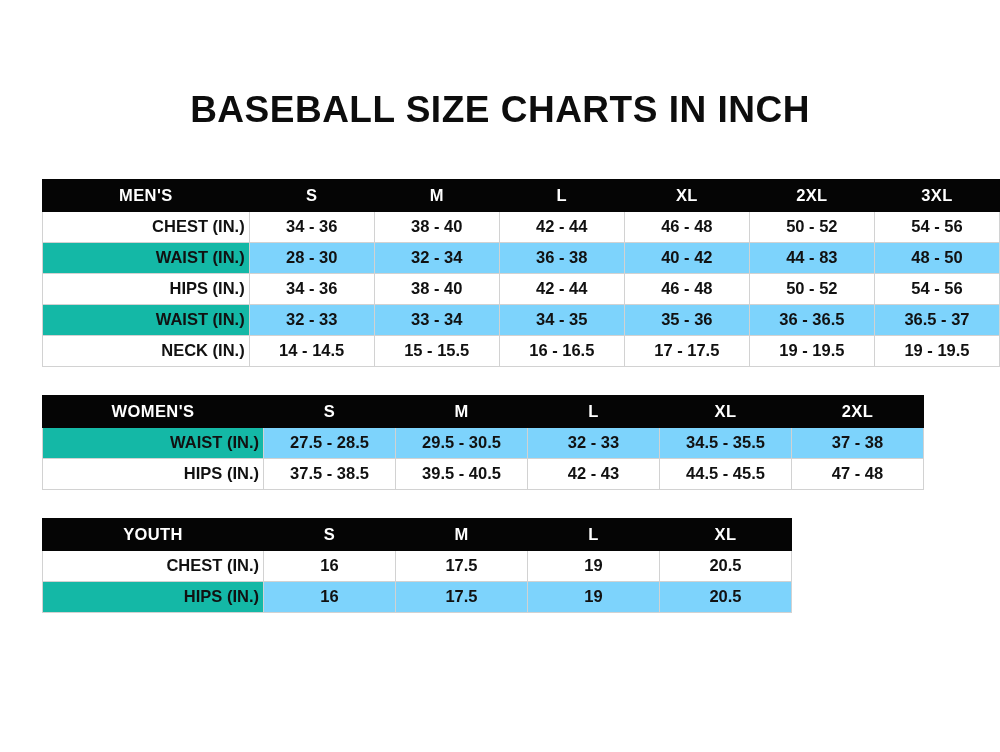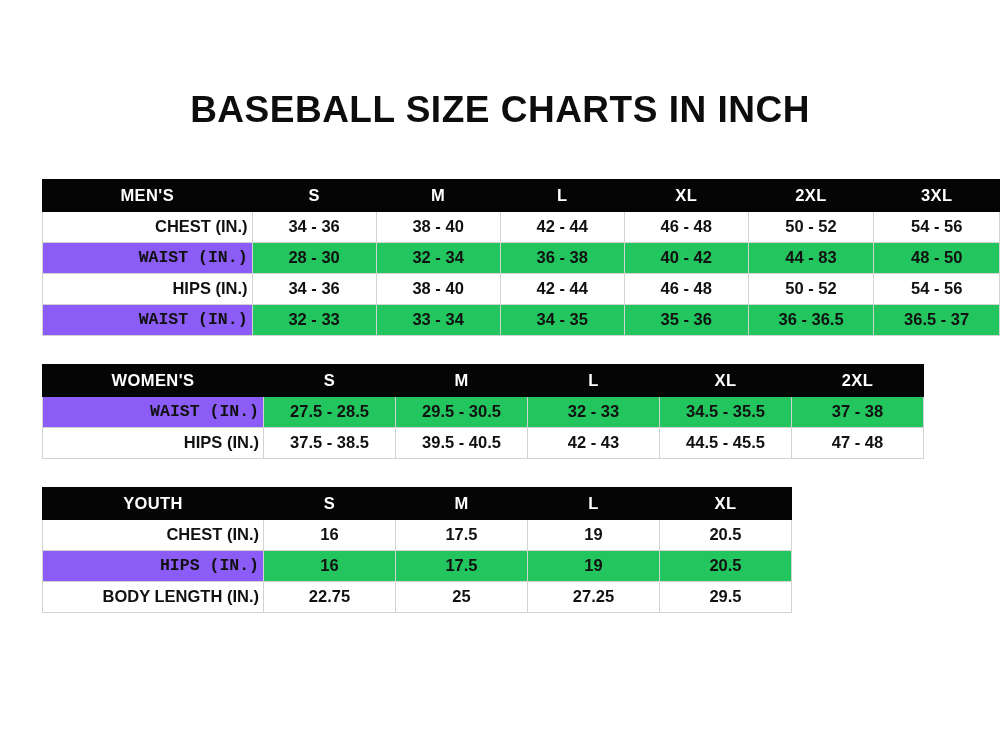--- a/index.html
+++ b/index.html
@@ -49,32 +49,31 @@
     background: #050505;
     color: #ffffff;
     border: 1px solid #050505;
     letter-spacing: 0.4px;
     height: 31px;
   }
   table.size-table thead th.corner {
     text-align: center;
   }
   table.size-table tbody tr.alt td {
-    background: #22c55e;
+    background: #7dd3fc;
   }
   table.size-table tbody tr td {
     background: #ffffff;
   }
   table.size-table tbody td.rowlabel {
     background: #ffffff;
     text-align: right;
   }
   table.size-table tbody tr.alt td.rowlabel {
-    background: #8b5cf6;
-    font-family: Liberation Mono, monospace;
+    background: #14b8a6;
   }
   
   .col-label { width: 212px; }
   .col-val { width: 123px; }
 </style>
 </head>
 <body>
 
 <h1 id="page-title">BASEBALL SIZE CHARTS IN INCH</h1>
 
@@ -121,20 +120,29 @@
         </tr>
         <tr class="alt">
           <td class="rowlabel col-label">WAIST (IN.)</td>
           <td class="col-val">32 - 33</td>
           <td class="col-val">33 - 34</td>
           <td class="col-val">34 - 35</td>
           <td class="col-val">35 - 36</td>
           <td class="col-val">36 - 36.5</td>
           <td class="col-val">36.5 - 37</td>
         </tr>
+        <tr>
+          <td class="rowlabel col-label">NECK (IN.)</td>
+          <td class="col-val">14 - 14.5</td>
+          <td class="col-val">15 - 15.5</td>
+          <td class="col-val">16 - 16.5</td>
+          <td class="col-val">17 - 17.5</td>
+          <td class="col-val">19 - 19.5</td>
+          <td class="col-val">19 - 19.5</td>
+        </tr>
       </tbody>
     </table>
     <table class="size-table">
       <thead>
         <tr>
           <th class="corner col-label">WOMEN'S</th>
           <th class="col-val">S</th>
           <th class="col-val">M</th>
           <th class="col-val">L</th>
           <th class="col-val">XL</th>
@@ -178,22 +186,15 @@
           <td class="col-val">19</td>
           <td class="col-val">20.5</td>
         </tr>
         <tr class="alt">
           <td class="rowlabel col-label">HIPS (IN.)</td>
           <td class="col-val">16</td>
           <td class="col-val">17.5</td>
           <td class="col-val">19</td>
           <td class="col-val">20.5</td>
         </tr>
-        <tr>
-          <td class="rowlabel col-label">BODY LENGTH (IN.)</td>
-          <td class="col-val">22.75</td>
-          <td class="col-val">25</td>
-          <td class="col-val">27.25</td>
-          <td class="col-val">29.5</td>
-        </tr>
       </tbody>
     </table>
   </div>
 
 </body></html>

